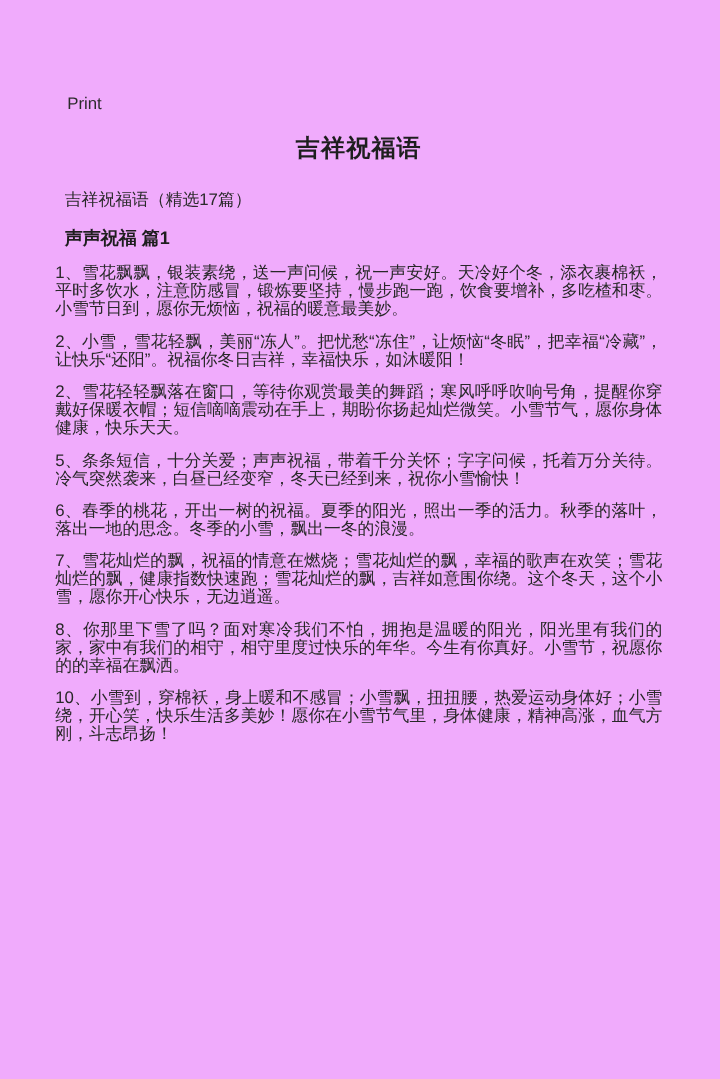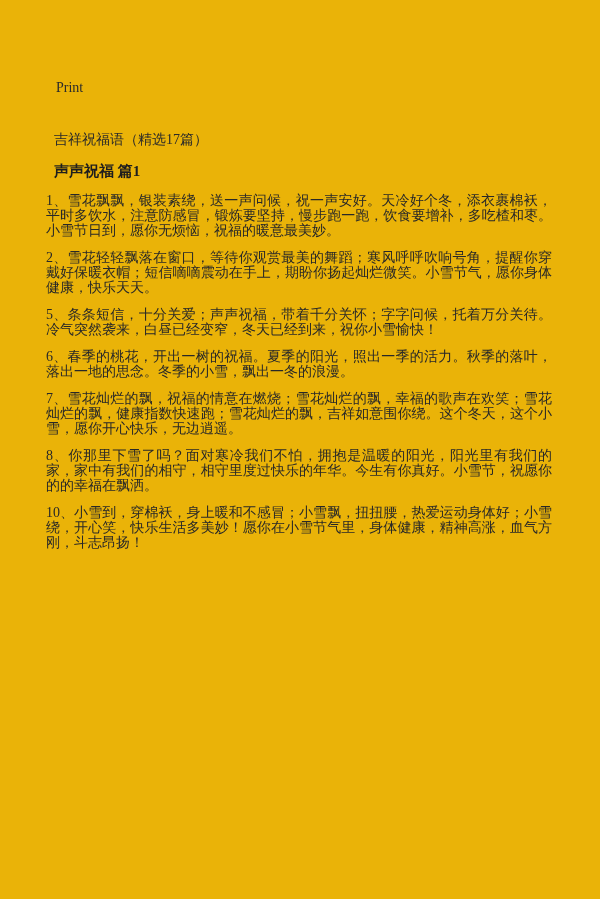--- a/index.html
+++ b/index.html
@@ -4,23 +4,23 @@
 <style>
   html, body {
     margin: 0;
     padding: 0;
     background: #ffffff;
   }
   .page {
     position: relative;
     width: 600px;
     height: 899px;
-    background: #eab308;
+    background: #f0abfc;
     color: #262626;
-    font-family: Liberation Serif, serif;
+    font-family: Liberation Sans, sans-serif;
     box-sizing: border-box;
     overflow: hidden;
   }
   .content {
     padding: 78px 48px 0 46px;
   }
   .print-link {
     font-size: 14px;
     color: #2b2b2b;
     margin: 0 0 14px 10px;
@@ -57,27 +57,29 @@
   }
 </style>
 </head>
 <body>
 
 <div class="page">
   <div class="content">
 
     <span class="print-link">Print</span>
 
+    <h1 class="doc-title">吉祥祝福语</h1>
 
     <div class="subtitle">吉祥祝福语（精选17篇）</div>
 
     <div class="section-heading">声声祝福 篇1</div>
 
     <div class="body-text">
       <p>1、雪花飘飘，银装素绕，送一声问候，祝一声安好。天冷好个冬，添衣裹棉袄，平时多饮水，注意防感冒，锻炼要坚持，慢步跑一跑，饮食要增补，多吃楂和枣。小雪节日到，愿你无烦恼，祝福的暖意最美妙。</p>
+      <p>2、小雪，雪花轻飘，美丽“冻人”。把忧愁“冻住”，让烦恼“冬眠”，把幸福“冷藏”，让快乐“还阳”。祝福你冬日吉祥，幸福快乐，如沐暖阳！</p>
       <p>2、雪花轻轻飘落在窗口，等待你观赏最美的舞蹈；寒风呼呼吹响号角，提醒你穿戴好保暖衣帽；短信嘀嘀震动在手上，期盼你扬起灿烂微笑。小雪节气，愿你身体健康，快乐天天。</p>
       <p>5、条条短信，十分关爱；声声祝福，带着千分关怀；字字问候，托着万分关待。冷气突然袭来，白昼已经变窄，冬天已经到来，祝你小雪愉快！</p>
       <p>6、春季的桃花，开出一树的祝福。夏季的阳光，照出一季的活力。秋季的落叶，落出一地的思念。冬季的小雪，飘出一冬的浪漫。</p>
       <p>7、雪花灿烂的飘，祝福的情意在燃烧；雪花灿烂的飘，幸福的歌声在欢笑；雪花灿烂的飘，健康指数快速跑；雪花灿烂的飘，吉祥如意围你绕。这个冬天，这个小雪，愿你开心快乐，无边逍遥。</p>
       <p>8、你那里下雪了吗？面对寒冷我们不怕，拥抱是温暖的阳光，阳光里有我们的家，家中有我们的相守，相守里度过快乐的年华。今生有你真好。小雪节，祝愿你的的幸福在飘洒。</p>
       <p>10、小雪到，穿棉袄，身上暖和不感冒；小雪飘，扭扭腰，热爱运动身体好；小雪绕，开心笑，快乐生活多美妙！愿你在小雪节气里，身体健康，精神高涨，血气方刚，斗志昂扬！</p>
     </div>
 
   </div>
 </div>

